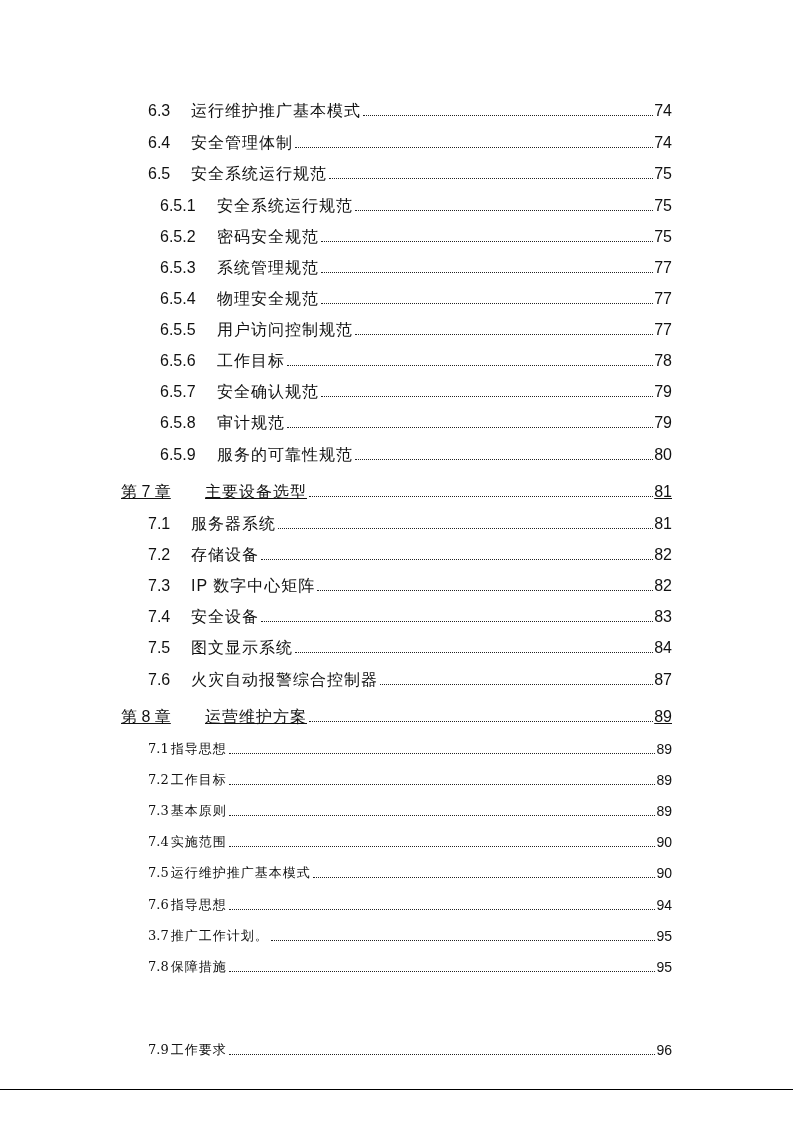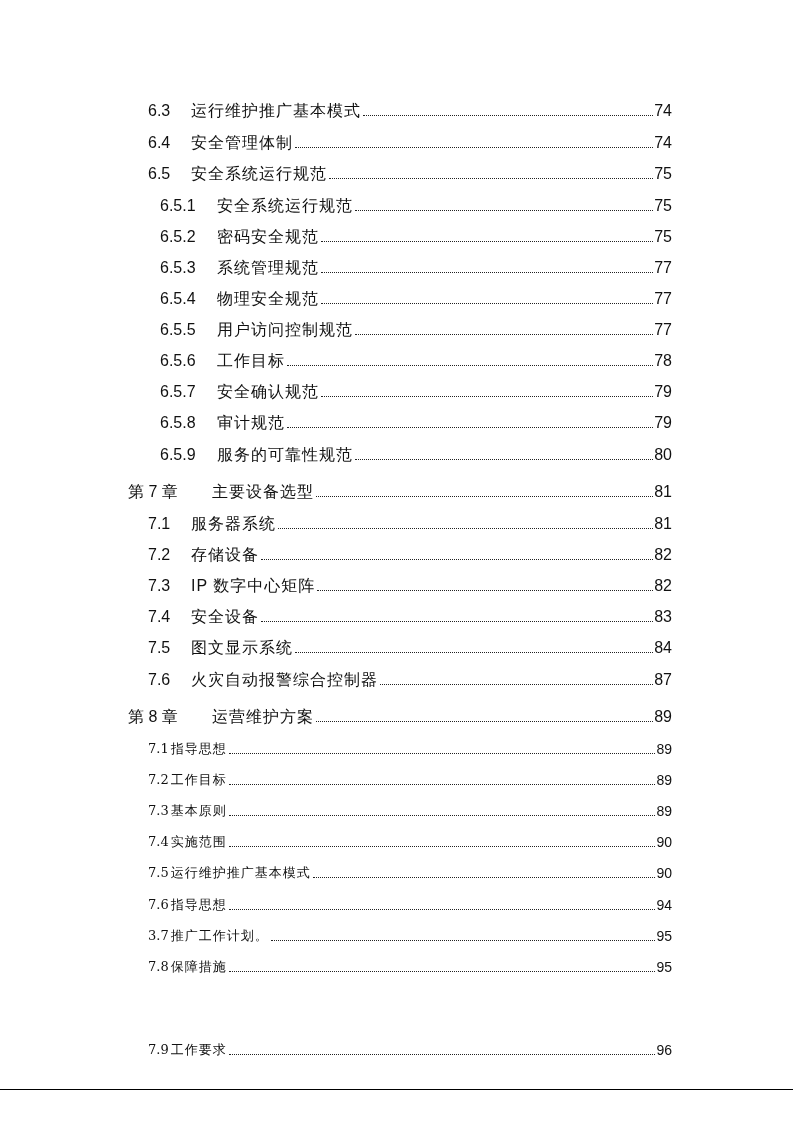--- a/index.html
+++ b/index.html
@@ -12,21 +12,21 @@
     .title { flex: 0 0 auto; white-space: nowrap; letter-spacing: 1px; }
     .leader { flex: 1 1 auto; overflow: hidden; white-space: nowrap; margin: 0 1px 0 2px;
               height: 20px; position: relative; }
     .leader::after { content: ""; position: absolute; left: 0; right: 0; bottom: 5px;
               border-bottom: 1.5px dotted #222; }
     .page { flex: 0 0 auto; }
     .lvl2 { left: 148px; }
     .lvl2 .num { width: 43px; }
     .lvl3 { left: 160px; }
     .lvl3 .num { width: 57px; }
-    .chap { left: 128px; }
+    .chap { left: 121px; text-decoration: underline; }
     .chap .num { width: 84px; }
     .plain { left: 148px; font-family: "DejaVu Serif", "Liberation Serif", serif; font-size: 13px; }
     .plain .num { width: auto; margin-right: 2px; }
     .plain .page { font-family: "Liberation Sans", sans-serif; font-size: 14px; }
     .footer-rule { position: absolute; left: 0; top: 1089px; width: 793px; height: 0;
                    border-top: 1.5px solid #000; }
   </style>
 </head>
 <body>
 

